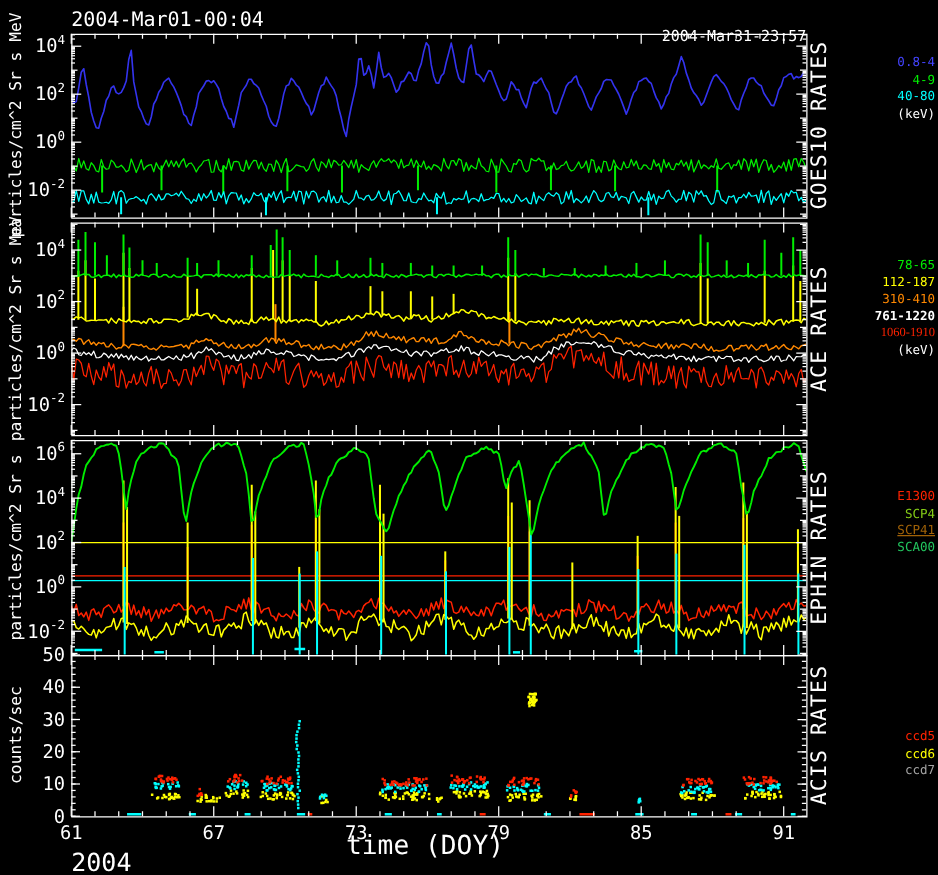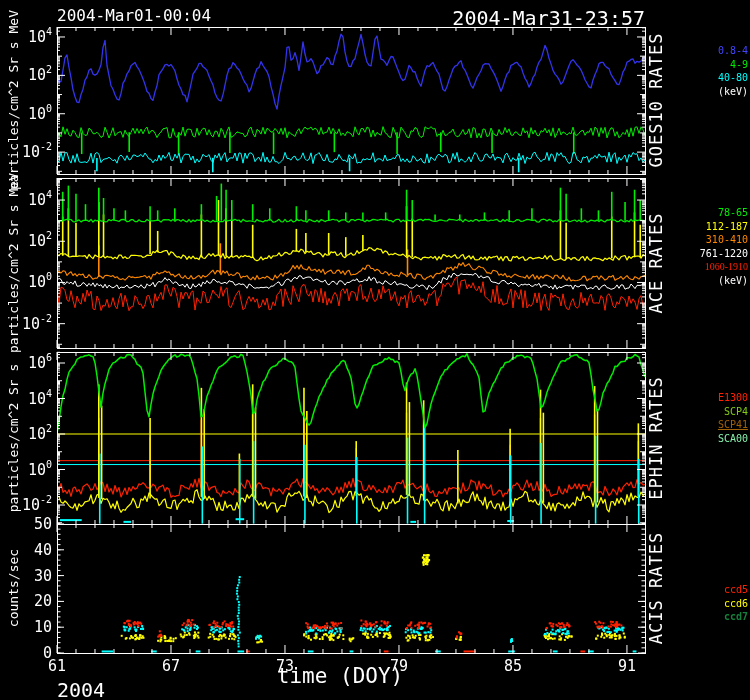--- a/index.html
+++ b/index.html
@@ -1,21 +1,21 @@
 <!DOCTYPE html>
 <html><head>
 <meta charset="utf-8">
 <style>
   html,body{margin:0;padding:0;background:#000;}
   .stage{position:relative;width:750px;height:700px;background:#000;overflow:hidden;
          font-family:"DejaVu Sans Mono",monospace;}
   svg{position:absolute;left:0;top:0;}
   .t{position:absolute;color:#fff;white-space:nowrap;}
   .title-left{left:57px;top:6px;font-size:16px;}
-  .title-right{right:105px;top:6px;font-size:20px;}
+  .title-right{right:105px;top:22px;font-size:12px;}
   .ylab{font-size:13px;transform:translate(-50%,-50%) rotate(-90deg);}
   #ylab0{left:13px;top:100px}#ylab1{left:13px;top:263px}
   #ylab2{left:13px;top:438px}#ylab3{left:13px;top:588px}
   .plab{font-size:17px;transform:translate(-50%,-50%) rotate(-90deg);letter-spacing:1px;}
   #plab0{left:656px;top:100px}#plab1{left:656px;top:263px}
   #plab2{left:656px;top:438px}#plab3{left:656px;top:588px}
   .legend{position:absolute;right:2px;text-align:right;font-size:10px;line-height:13.5px;}
   #legend0{top:44px}#legend1{top:206px}#legend2{top:391px}#legend3{top:583px}
   .xlab{left:340px;top:664px;font-size:21px;transform:translateX(-50%);}
   .year{left:57px;top:678px;font-size:20px;}
@@ -1815,31 +1815,31 @@
   <div class="legend" id="legend0">
       <div style="color: rgb(68, 68, 255);">0.8-4</div>
       <div style="color: rgb(0, 238, 0);">4-9</div>
       <div style="color: rgb(0, 255, 255);">40-80</div>
       <div style="color: rgb(255, 255, 255);">(keV)</div>
     </div>
   <div class="legend" id="legend1">
       <div style="color: rgb(0, 238, 0);">78-65</div>
       <div style="color: rgb(255, 255, 0);">112-187</div>
       <div style="color: rgb(255, 136, 0);">310-410</div>
-      <div style="color: rgb(255, 255, 255);">761-1220</div>
+      <div style="color: rgb(255, 255, 255); font-weight: bold;">761-1220</div>
       <div style="color: rgb(255, 34, 0); font-family: Liberation Serif, serif;">1060-1910</div>
       <div style="color: rgb(255, 255, 255);">(keV)</div>
     </div>
   <div class="legend" id="legend2">
       <div style="color: rgb(255, 34, 0);">E1300</div>
       <div style="color: #84cc16;">SCP4</div>
       <div style="color: #a16207; text-decoration: underline;">SCP41</div>
-      <div style="color: #86efac;">SCA00</div>
+      <div style="color: #22c55e;">SCA00</div>
     </div>
   <div class="legend" id="legend3">
       <div style="color: rgb(255, 34, 0);">ccd5</div>
       <div style="color: rgb(255, 255, 0);">ccd6</div>
-      <div style="color: #15803d; font-weight: bold;">ccd7</div>
+      <div style="color: #a3a3a3;">ccd7</div>
     </div>
 
   <div class="t xlab">time (DOY)</div>
   <div class="t year">2004</div>
 </div>
 
 </body></html>

